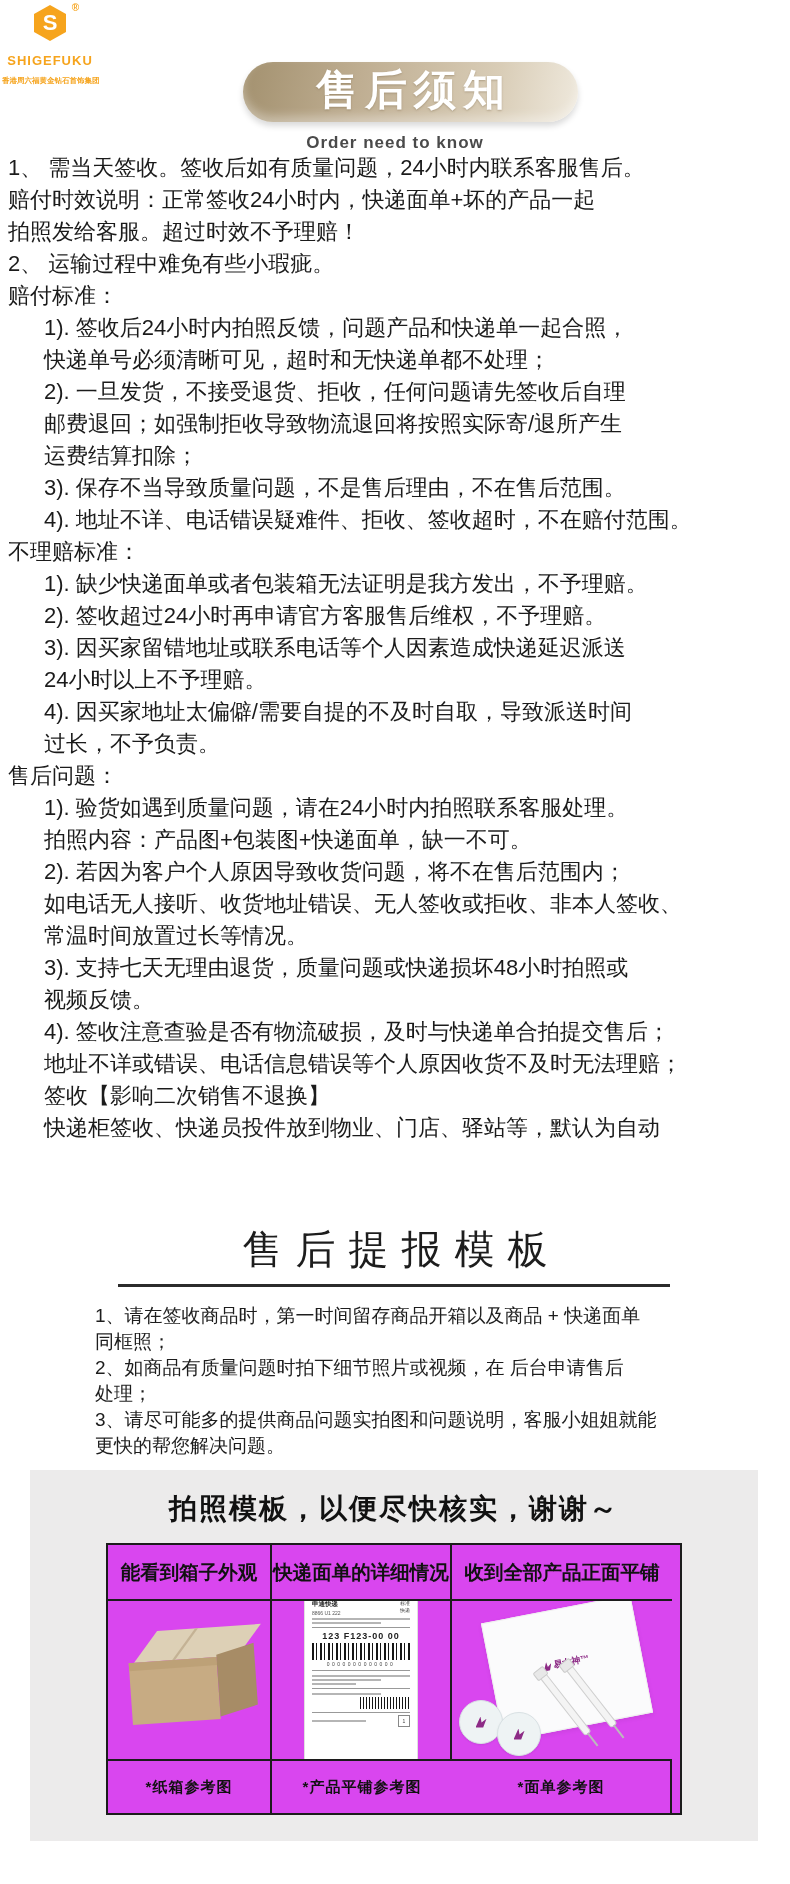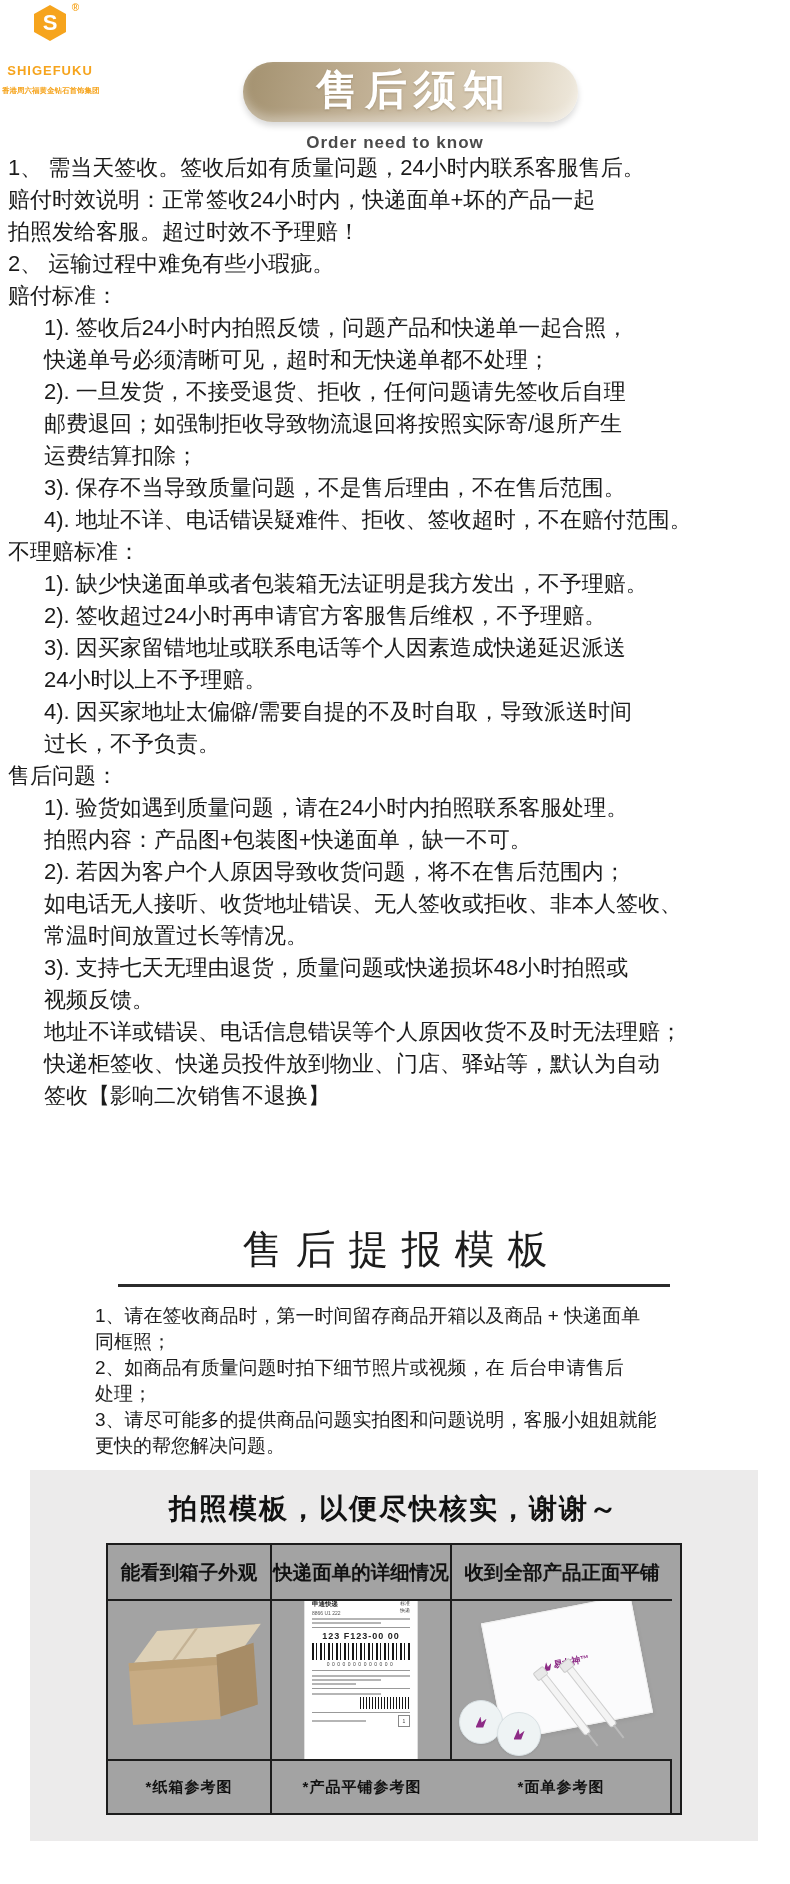--- a/index.html
+++ b/index.html
@@ -5,21 +5,21 @@
   html,body{margin:0;padding:0;}
   body{width:790px;height:1884px;background:#ffffff;font-family:"Liberation Sans","DejaVu Sans",sans-serif;}
   .page{position:relative;width:790px;height:1884px;background:#fff;overflow:hidden;}
 
   
   .logo{position:absolute;left:2px;top:5px;width:96px;text-align:center;}
   .logo-head{position:relative;width:32px;margin:0 auto;}
   .logo-mark{width:32px;height:36px;background:#f6a41d;clip-path:polygon(50% 0,100% 25%,100% 75%,50% 100%,0 75%,0 25%);display:flex;align-items:center;justify-content:center;}
   .logo-s{color:#fff;font-size:22px;font-weight:bold;line-height:1;}
   .logo-reg{position:absolute;right:-13px;top:-3px;color:#f6a41d;font-size:10px;font-weight:bold;}
-  .logo-name{margin-top:22px;color:#f6a41d;font-size:13px;font-weight:bold;letter-spacing:1px;}
+  .logo-name{margin-top:12px;color:#f6a41d;font-size:13px;font-weight:bold;letter-spacing:1px;}
   .logo-tag{margin-top:8px;color:#f6a41d;font-size:7.5px;font-weight:bold;white-space:nowrap;}
 
   
   .banner{position:absolute;left:243px;top:62px;width:335px;height:60px;border-radius:33px;
     background:linear-gradient(100deg,#a3916f 0%,#bfae92 35%,#d9cdb7 75%,#efe9dd 100%);
     box-shadow:0 4px 6px rgba(0,0,0,.15), inset 0 -6px 10px rgba(255,255,255,.35);
     display:flex;justify-content:center;}
   .banner span{color:#fff;font-size:42px;font-weight:bold;letter-spacing:7px;padding-left:7px;text-shadow:0 1px 2px rgba(120,100,70,.4);}
   .banner-sub{position:absolute;left:0;top:133px;width:790px;text-align:center;color:#4a4a4a;font-size:17px;font-weight:bold;letter-spacing:1px;}
 
@@ -33,21 +33,21 @@
   .rt-title{position:absolute;left:0;top:1222px;width:790px;margin:0;text-align:center;
     font-size:40px;font-weight:500;color:#1d1d1d;letter-spacing:13px;padding-left:13px;box-sizing:border-box;font-family:Liberation Mono, monospace;}
   .rt-rule{position:absolute;left:118px;top:1284px;width:552px;height:3px;background:#2b2b2b;}
   .rt-list{position:absolute;left:95px;top:1303px;right:55px;color:#1d1d1d;}
   .rt-line{font-size:19px;line-height:26px;font-weight:500;white-space:nowrap;}
 
   
   .panel{position:absolute;left:30px;top:1470px;width:728px;height:371px;background:#ecebeb;}
   .panel-title{padding-top:20px;text-align:center;font-size:28px;font-weight:bold;color:#111;letter-spacing:2px;}
   .ptable{width:572px;margin:15px auto 0;border:2px solid #1c1c1c;display:grid;
-    grid-template-columns:164px 180px 220px;grid-template-rows:56px 160px 52px;background:#a3a3a3;}
+    grid-template-columns:164px 180px 220px;grid-template-rows:56px 160px 52px;background:#d946ef;}
   .pt-cell{border-right:2px solid #1c1c1c;border-bottom:2px solid #1c1c1c;display:flex;align-items:center;justify-content:center;overflow:hidden;position:relative;}
   .pt-cell.lastcol{border-right:none;}
   .pt-cell.lastrow{border-bottom:none;}
   .pt-head{font-size:19.5px;font-weight:bold;color:#111;}
   .pt-cap{font-size:15px;font-weight:bold;color:#111;letter-spacing:1px;}
 
   
   .box-art{position:relative;width:150px;height:130px;transform:rotate(-4deg);}
   .box-top{position:absolute;left:34px;top:14px;width:104px;height:30px;background:#ddd0b6;transform:skewX(-40deg);}
   .box-top::after{content:"";position:absolute;left:50%;top:0;width:3px;height:100%;background:#c9b globalid;}
@@ -158,26 +158,27 @@
       <div class="nline ind1">2). 若因为客户个人原因导致收货问题，将不在售后范围内；</div>
 
       <div class="nline ind1">如电话无人接听、收货地址错误、无人签收或拒收、非本人签收、</div>
 
       <div class="nline ind1">常温时间放置过长等情况。</div>
 
       <div class="nline ind1">3). 支持七天无理由退货，质量问题或快递损坏48小时拍照或</div>
 
       <div class="nline ind1">视频反馈。</div>
 
+      <div class="nline ind1">4). 签收注意查验是否有物流破损，及时与快递单合拍提交售后；</div>
 
       <div class="nline ind1">地址不详或错误、电话信息错误等个人原因收货不及时无法理赔；</div>
 
+      <div class="nline ind1">签收【影响二次销售不退换】</div>
+
       <div class="nline ind1">快递柜签收、快递员投件放到物业、门店、驿站等，默认为自动</div>
-
-      <div class="nline ind1">签收【影响二次销售不退换】</div>
     </section>
 
   <h2 class="rt-title">售后提报模板</h2>
   <div class="rt-rule"></div>
   <section class="rt-list">
 
       <div class="rt-line">1、请在签收商品时，第一时间留存商品开箱以及商品 + 快递面单</div>
 
       <div class="rt-line">同框照；</div>
 

